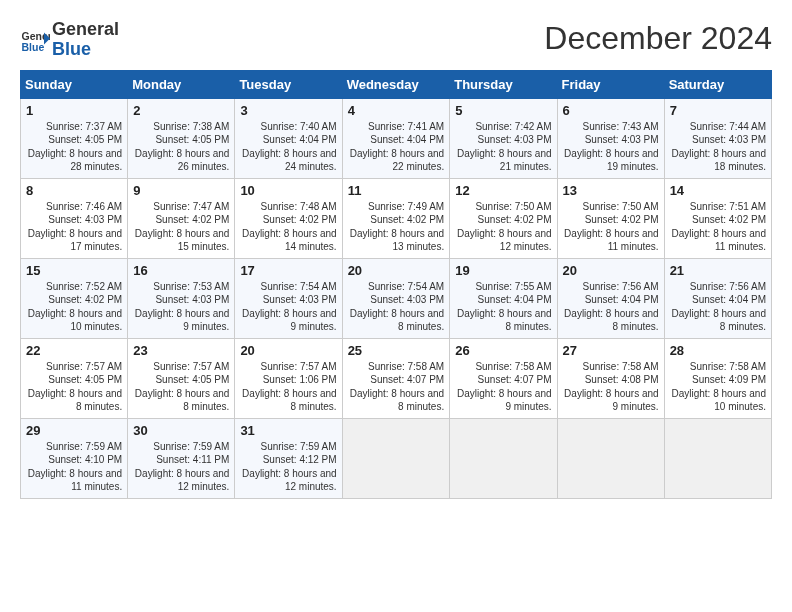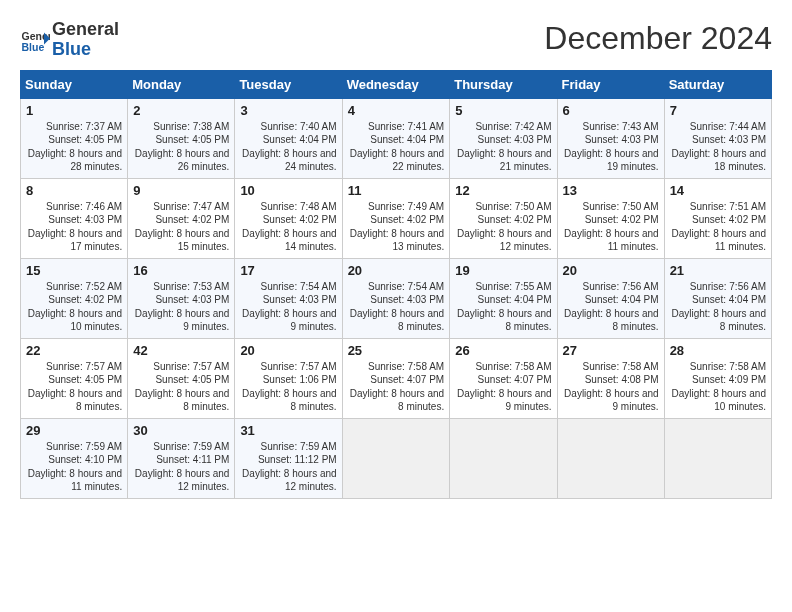--- a/index.html
+++ b/index.html
@@ -299,21 +299,21 @@
       <tr>
         <td>
           <span class="day-number">22</span>
           <div class="day-info">
             <span>Sunrise: 7:57 AM</span><br>
             <span>Sunset: 4:05 PM</span><br>
             <span>Daylight: 8 hours and 8 minutes.</span>
           </div>
         </td>
         <td>
-          <span class="day-number">42</span>
+          <span class="day-number">23</span>
           <div class="day-info">
             <span>Sunrise: 7:57 AM</span><br>
             <span>Sunset: 4:05 PM</span><br>
             <span>Daylight: 8 hours and 8 minutes.</span>
           </div>
         </td>
         <td>
           <span class="day-number">20</span>
           <div class="day-info">
             <span>Sunrise: 7:57 AM</span><br>
@@ -368,21 +368,21 @@
           <div class="day-info">
             <span>Sunrise: 7:59 AM</span><br>
             <span>Sunset: 4:11 PM</span><br>
             <span>Daylight: 8 hours and 12 minutes.</span>
           </div>
         </td>
         <td>
           <span class="day-number">31</span>
           <div class="day-info">
             <span>Sunrise: 7:59 AM</span><br>
-            <span>Sunset: 11:12 PM</span><br>
+            <span>Sunset: 4:12 PM</span><br>
             <span>Daylight: 8 hours and 12 minutes.</span>
           </div>
         </td>
         <td class="empty-cell"></td>
         <td class="empty-cell"></td>
         <td class="empty-cell"></td>
         <td class="empty-cell"></td>
       </tr>
     </tbody>
 </table>

